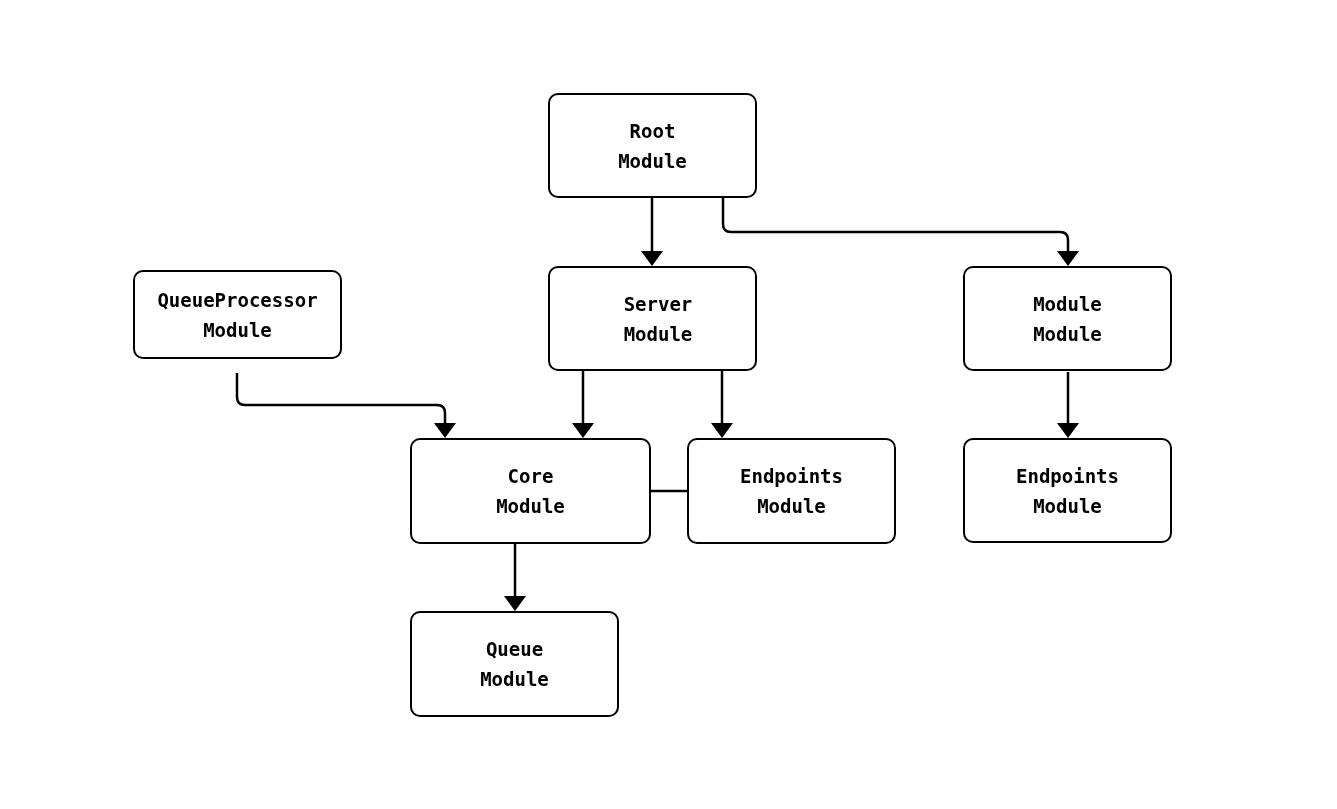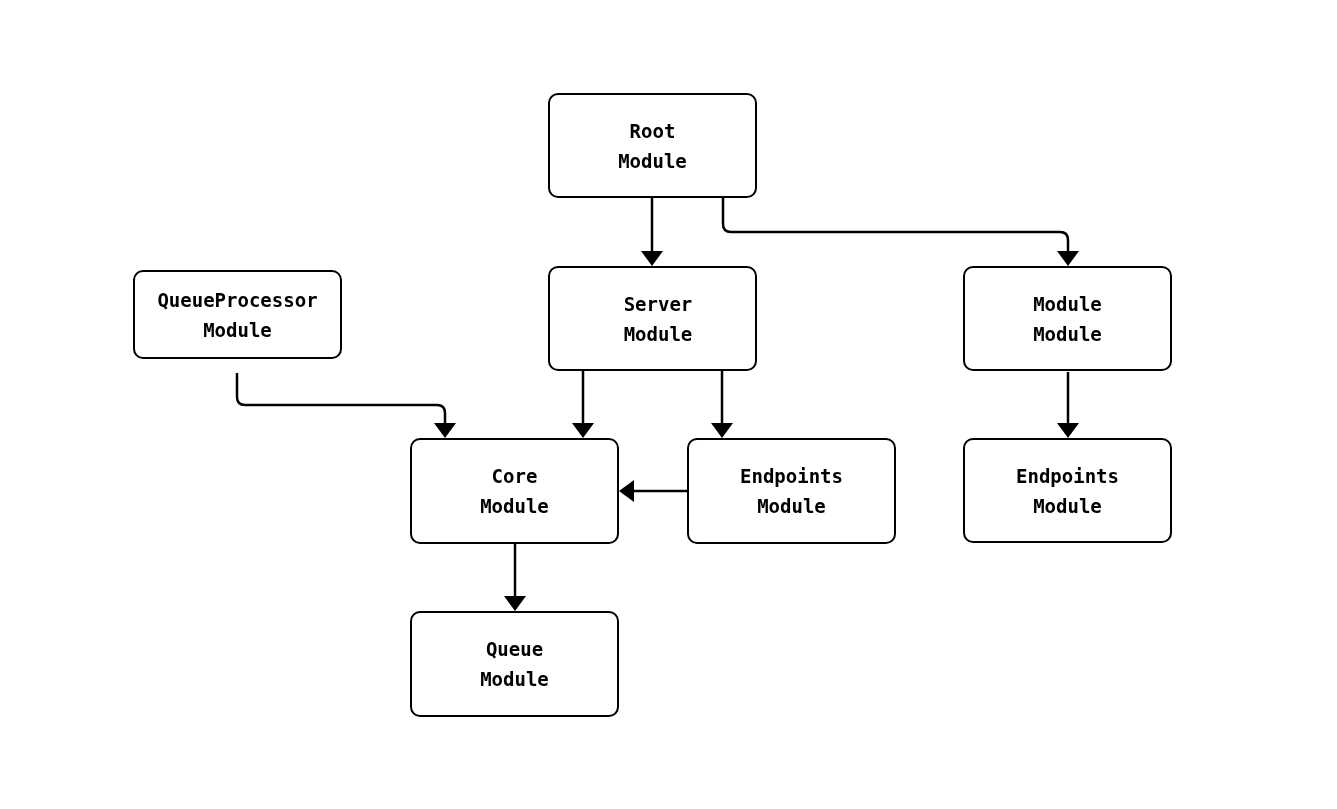--- a/index.html
+++ b/index.html
@@ -111,21 +111,21 @@
   <div class="node" style="left:548px; top:266px; width:209px; height:105px;padding-left:11px;">
     <span>Server</span>
     <span>Module</span>
   </div>
 
   <div class="node" style="left:963px; top:266px; width:209px; height:105px;">
     <span>Module</span>
     <span>Module</span>
   </div>
 
-  <div class="node" style="left:410px; top:438px; width:209px; height:106px;">
+  <div class="node" style="left:410px; top:438px; width:241px; height:106px;">
     <span>Core</span>
     <span>Module</span>
   </div>
 
   <div class="node" style="left:687px; top:438px; width:209px; height:106px;text-align:right;">
     <span>Endpoints</span>
     <span>Module</span>
   </div>
 
   <div class="node" style="left:963px; top:438px; width:209px; height:105px;">

